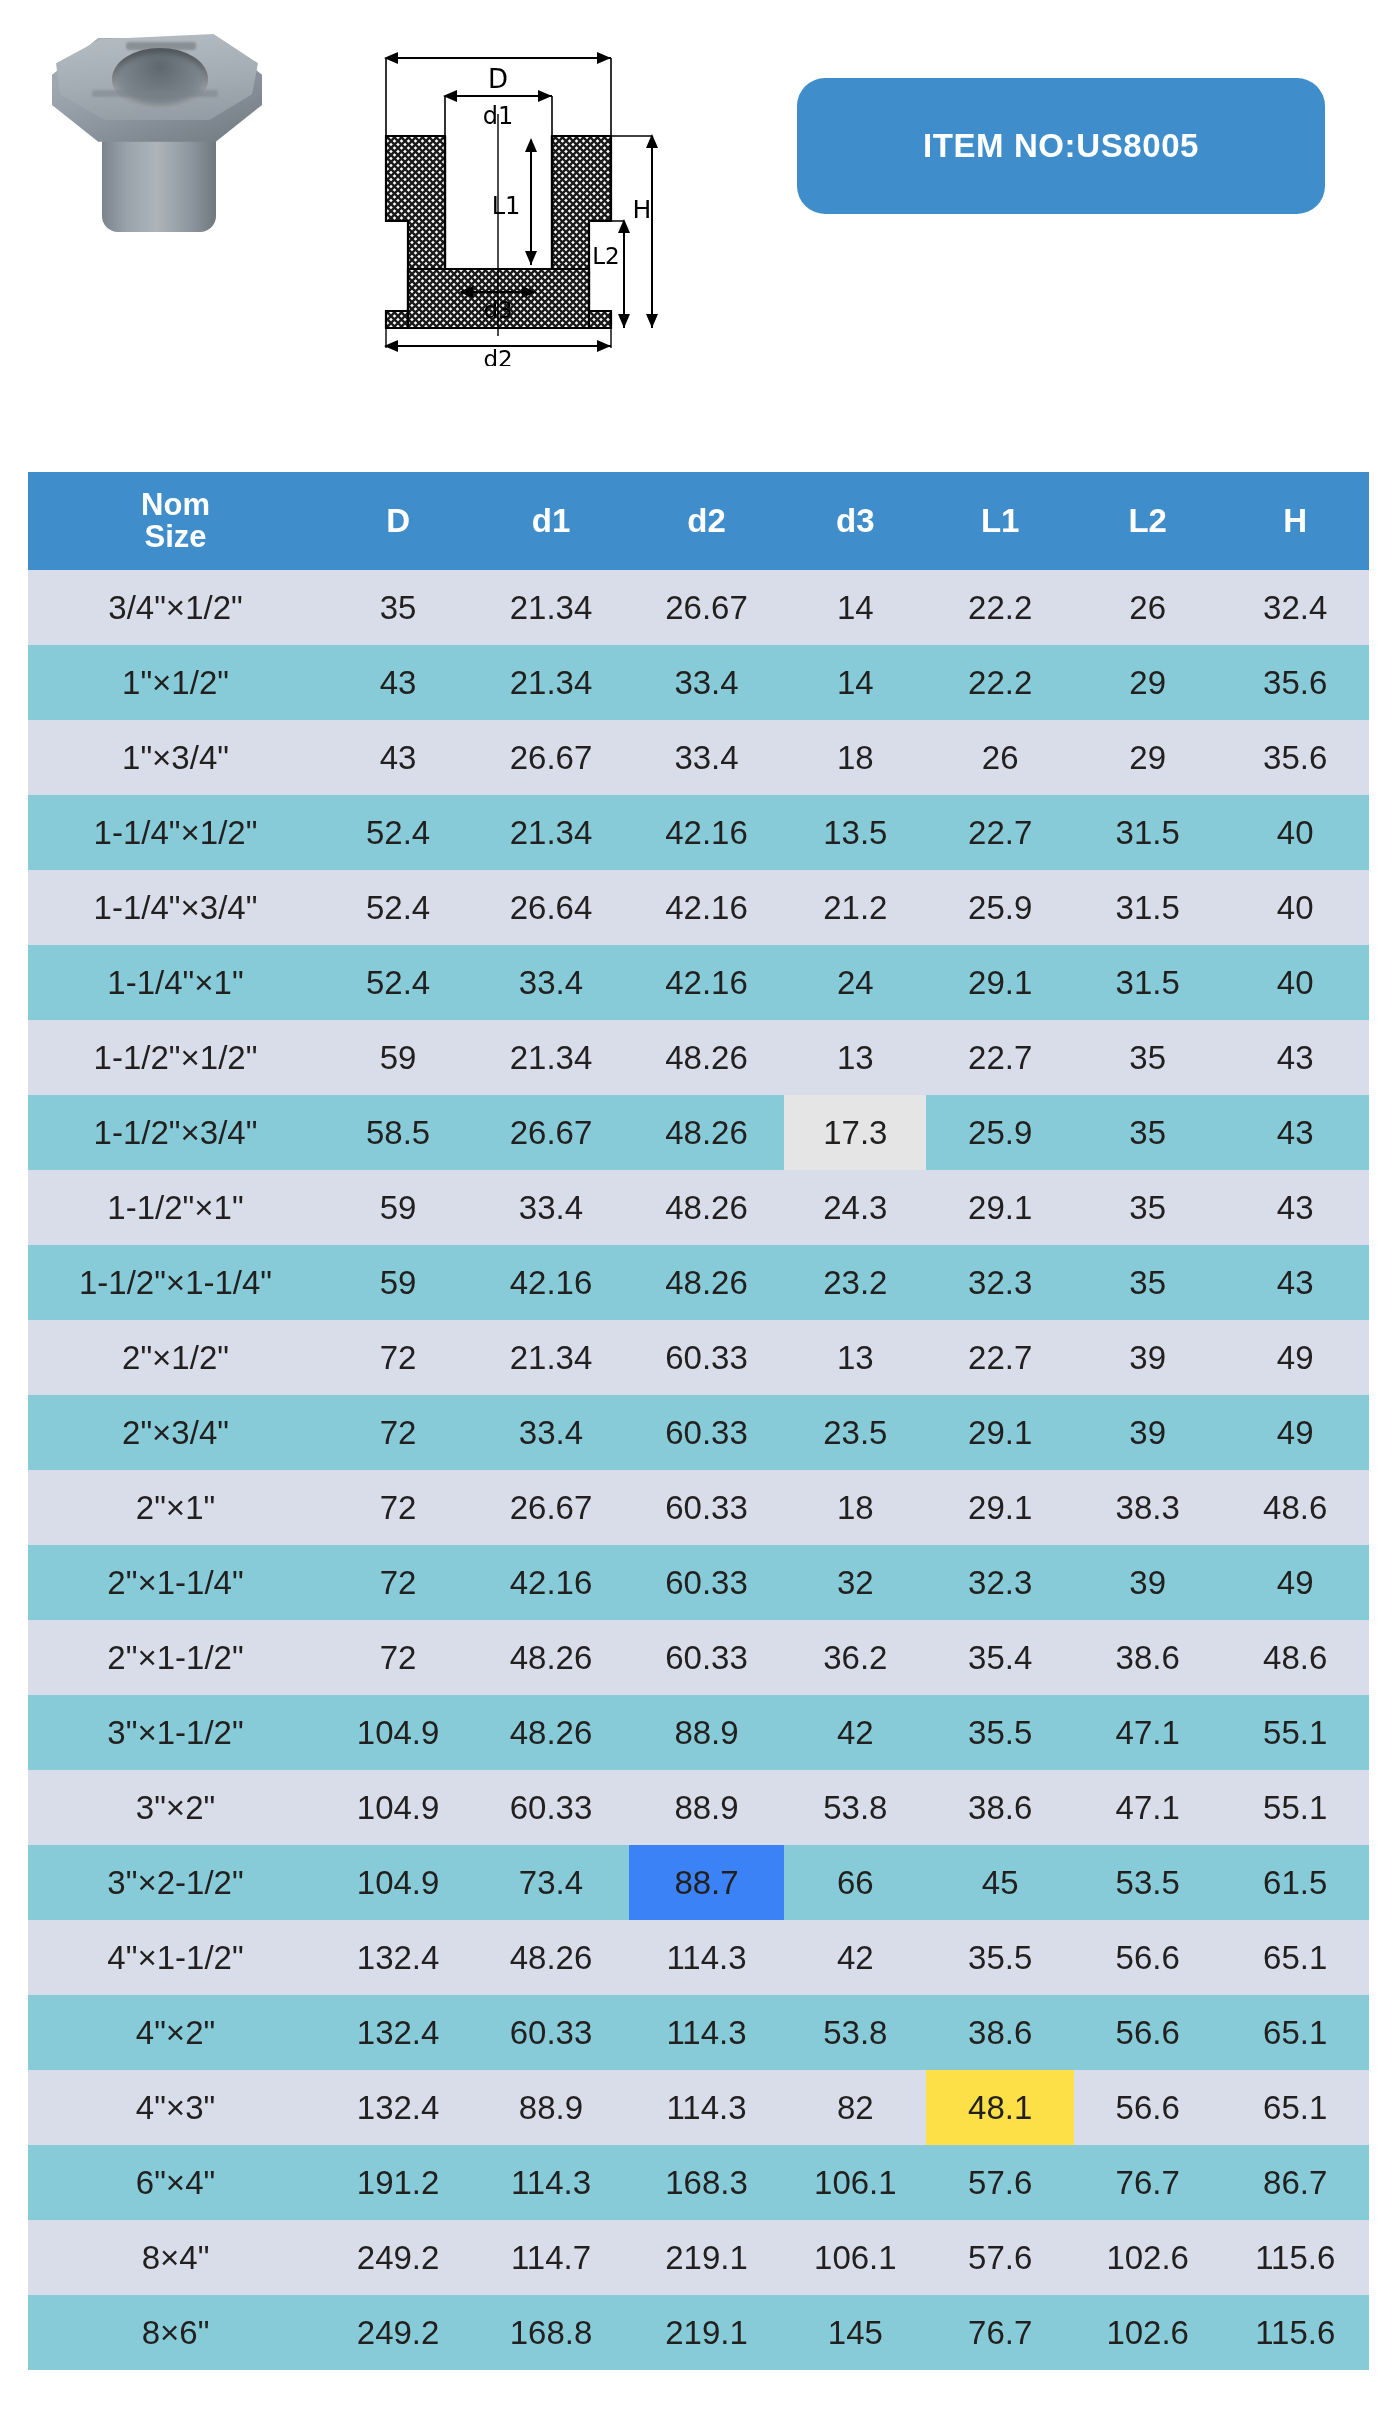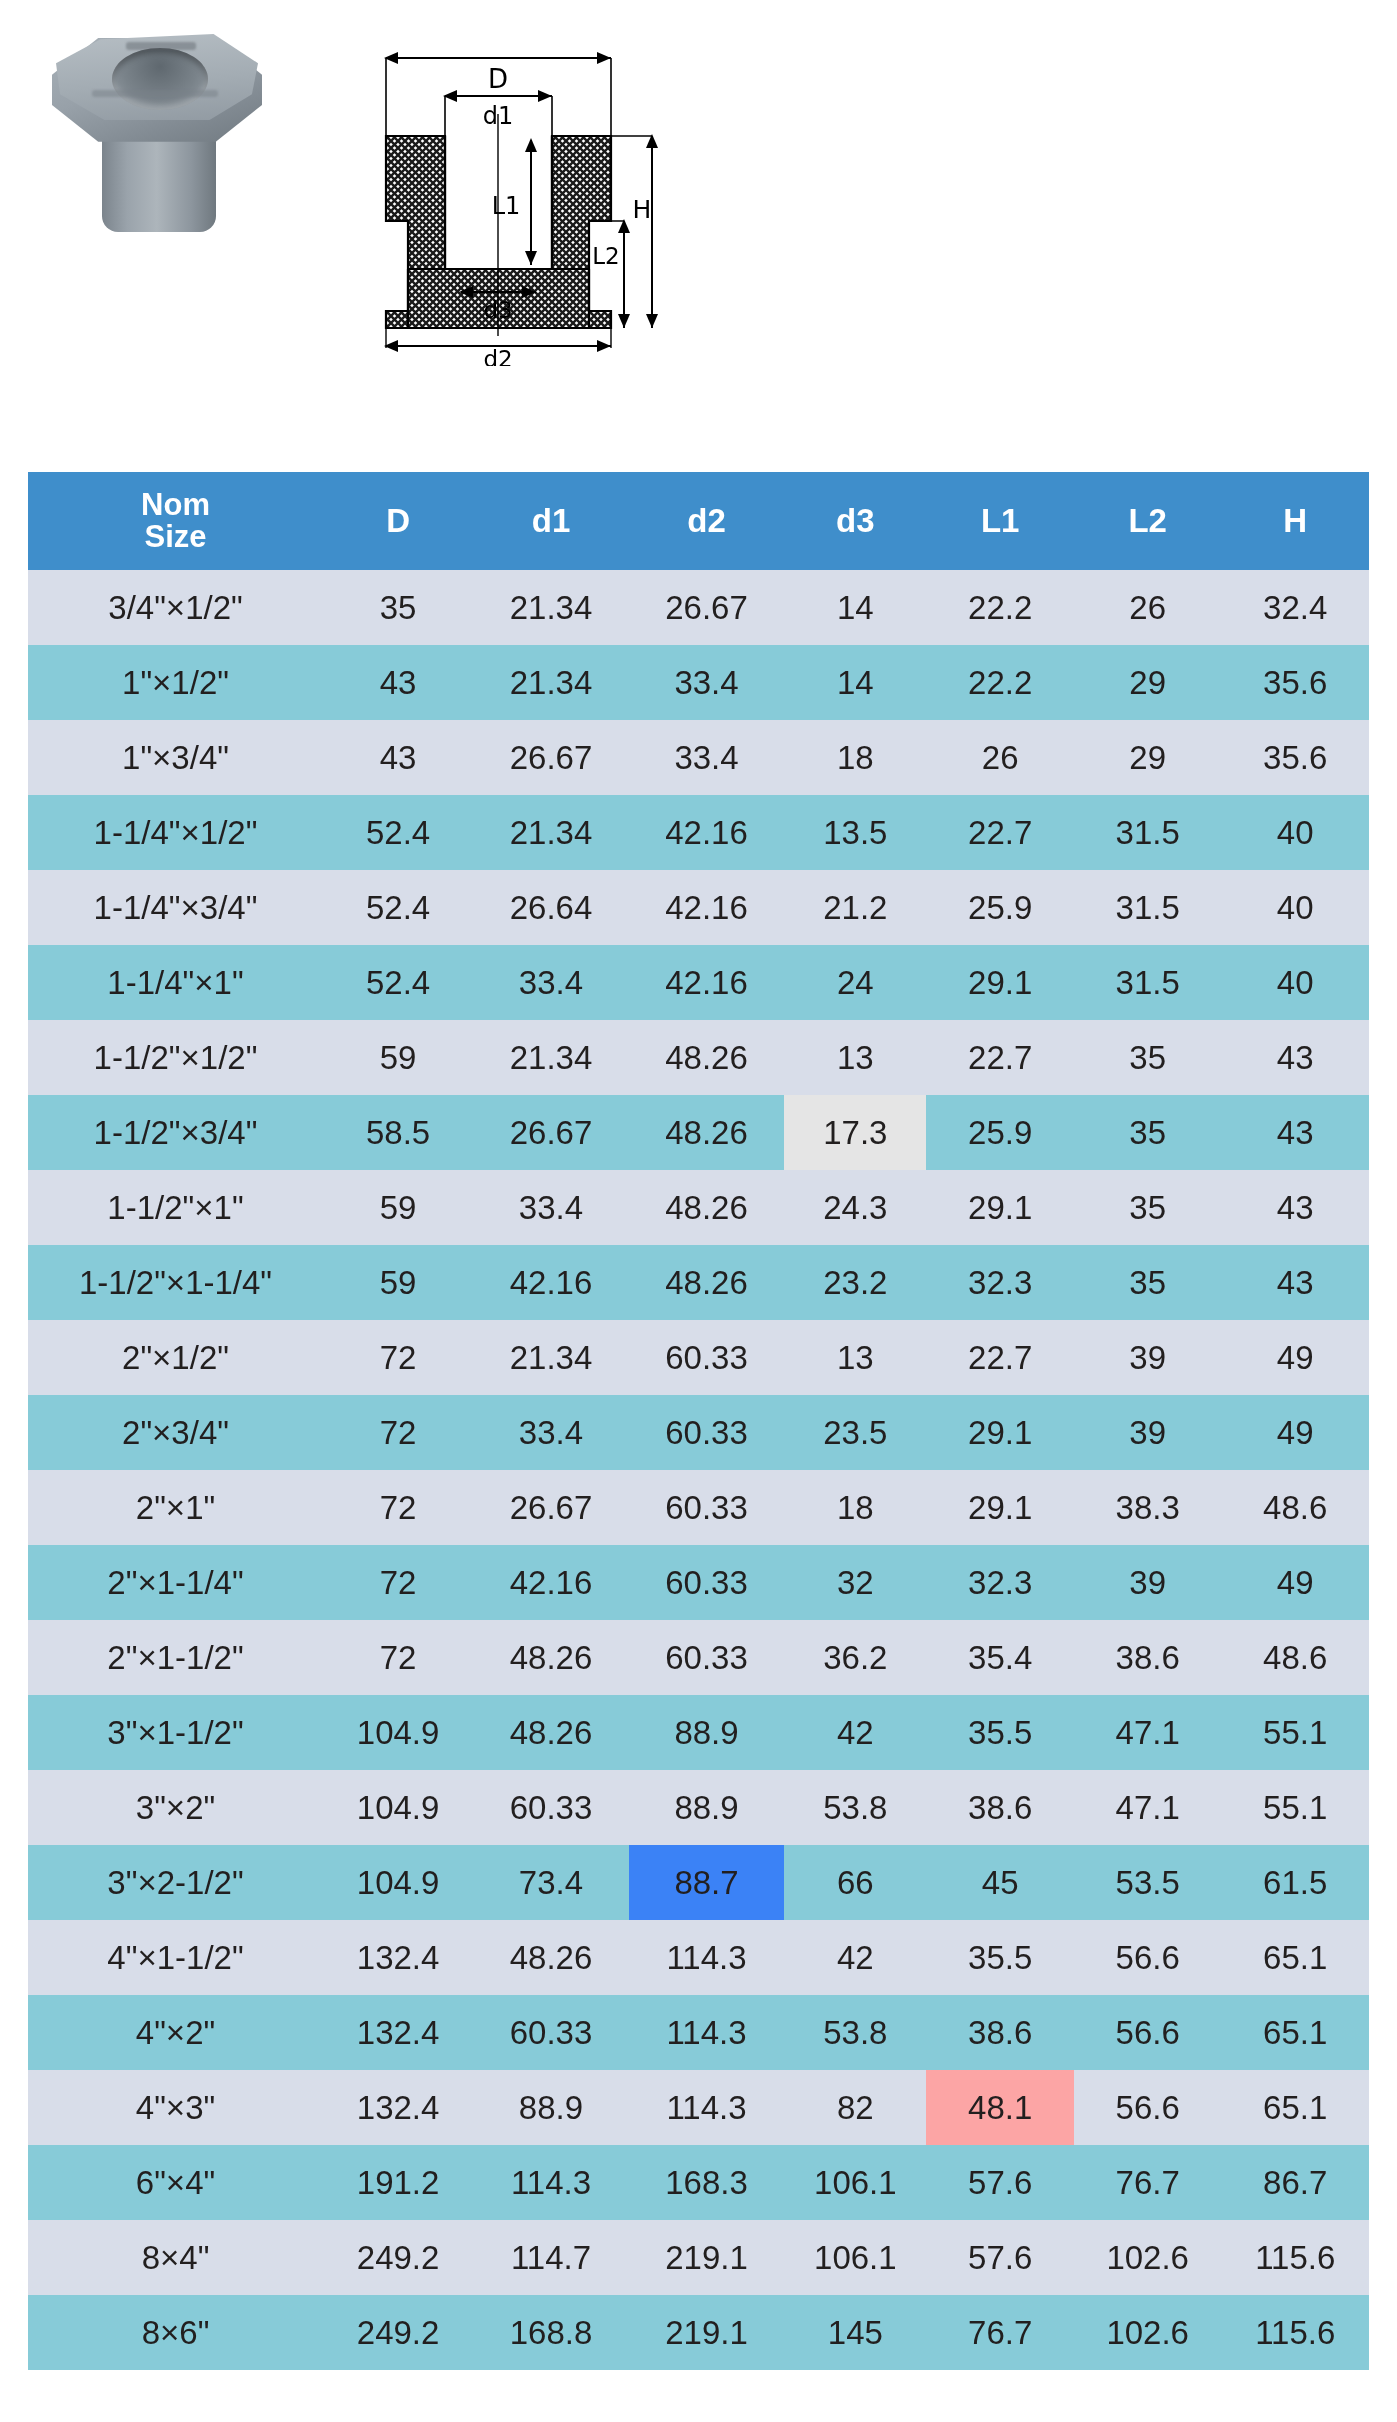--- a/index.html
+++ b/index.html
@@ -226,20 +226,23 @@
 
         <g>
           <line x1="30" y1="310" x2="255" y2="310" stroke="#000" stroke-width="2" marker-start="url(#arL)" marker-end="url(#ar)"></line>
           <line x1="30" y1="292" x2="30" y2="312" stroke="#000" stroke-width="1.4"></line>
           <line x1="255" y1="292" x2="255" y2="312" stroke="#000" stroke-width="1.4"></line>
           <text x="142" y="331" font-family="DejaVu Sans, sans-serif" font-size="23" text-anchor="middle" fill="#000">d2</text>
         </g>
       </svg>
     </div>
 
+    <div class="item-badge" style="background: rgb(63, 142, 203);">
+      <span class="label">ITEM NO:US8005</span>
+    </div>
   </div>
 
 
   <div class="table-wrap">
     <table class="spec">
       <colgroup>
         <col class="c-size">
           <col class="c-d">
           <col class="c-d1">
           <col class="c-d2">
@@ -460,21 +463,21 @@
             <td style="background: rgb(135, 203, 216);">38.6</td>
             <td style="background: rgb(135, 203, 216);">56.6</td>
             <td style="background: rgb(135, 203, 216);">65.1</td>
           </tr>
           <tr class="odd">
             <td style="background: rgb(216, 221, 233);">4"×3"</td>
             <td style="background: rgb(216, 221, 233);">132.4</td>
             <td style="background: rgb(216, 221, 233);">88.9</td>
             <td style="background: rgb(216, 221, 233);">114.3</td>
             <td style="background: rgb(216, 221, 233);">82</td>
-            <td style="background: #fca5a5;">48.1</td>
+            <td style="background: #fde047;">48.1</td>
             <td style="background: rgb(216, 221, 233);">56.6</td>
             <td style="background: rgb(216, 221, 233);">65.1</td>
           </tr>
           <tr class="even">
             <td style="background: rgb(135, 203, 216);">6"×4"</td>
             <td style="background: rgb(135, 203, 216);">191.2</td>
             <td style="background: rgb(135, 203, 216);">114.3</td>
             <td style="background: rgb(135, 203, 216);">168.3</td>
             <td style="background: rgb(135, 203, 216);">106.1</td>
             <td style="background: rgb(135, 203, 216);">57.6</td>

